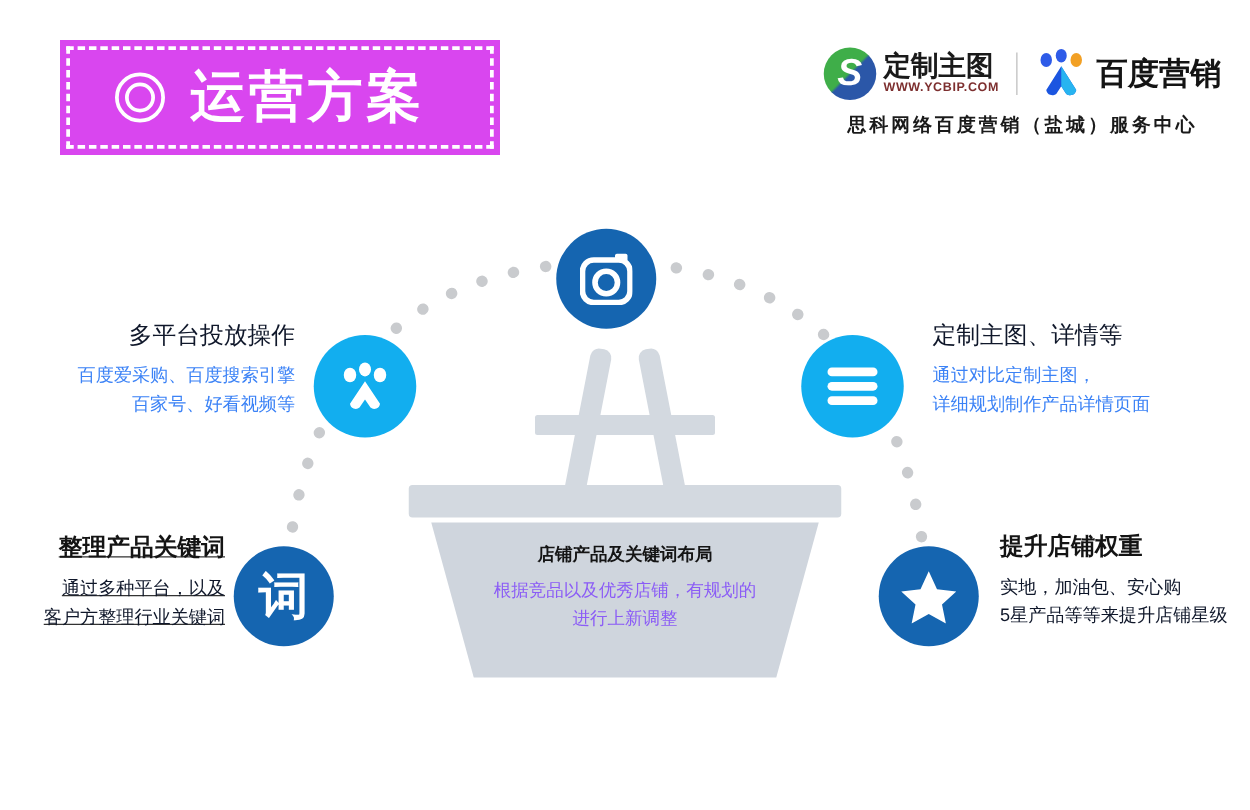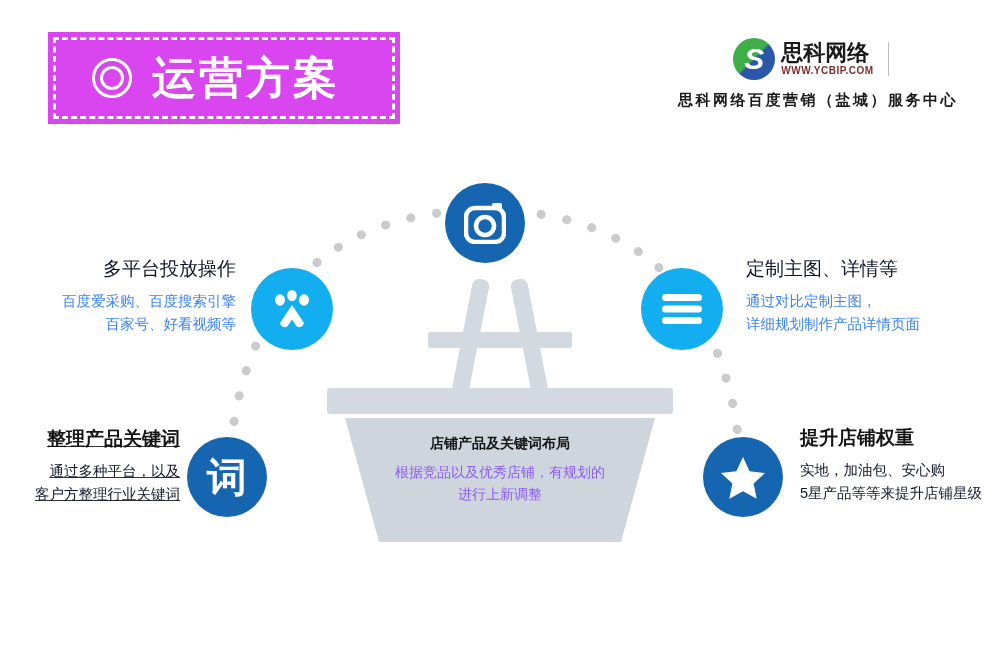--- a/index.html
+++ b/index.html
@@ -246,27 +246,39 @@
 </div>
 
 <div id="logo-block">
   <div id="logo-row">
 
     <div class="logo-left">
       <div class="sicko-mark">
         <div class="s-glyph">S</div>
       </div>
       <div class="sicko-words">
-        <span class="cn">思科网络</span>
+        <span class="cn">定制主图</span>
         <span class="url">WWW.YCBIP.COM</span>
       </div>
     </div>
 
     <div class="logo-divider"></div>
 
+    <div class="logo-right">
+      <div class="baidu-mark">
+        <svg width="42" height="40" viewBox="0 0 42 40">
+          <ellipse cx="9" cy="9" rx="4.6" ry="5.6" fill="#2E5BE8"></ellipse>
+          <ellipse cx="21" cy="5.5" rx="4.4" ry="5.4" fill="#2E5BE8"></ellipse>
+          <ellipse cx="33" cy="9" rx="4.6" ry="5.6" fill="#F2A024"></ellipse>
+          <path d="M21 14 L33 33 a5 5 0 0 1 -8 3.2 L21 30 L17 36.2 a5 5 0 0 1 -8 -3.2 Z" fill="#1B55E0"></path>
+          <path d="M21 14 L33 33 a5 5 0 0 1 -8 3.2 L21 30 Z" fill="#27B4F0"></path>
+        </svg>
+      </div>
+      <div class="baidu-words">百度营销</div>
+    </div>
 
   </div>
   <div id="logo-caption">思科网络百度营销（盐城）服务中心</div>
 </div>
 
 <div id="diagram">
 
   <svg id="arc-svg" width="1000" height="420">
     <path d="M228,350 C228,150 330,60 485,60 C640,60 742,150 742,350" fill="none" stroke="#C9CBCE" stroke-width="9" stroke-linecap="round" stroke-dasharray="0.2 26"></path>
   </svg>

